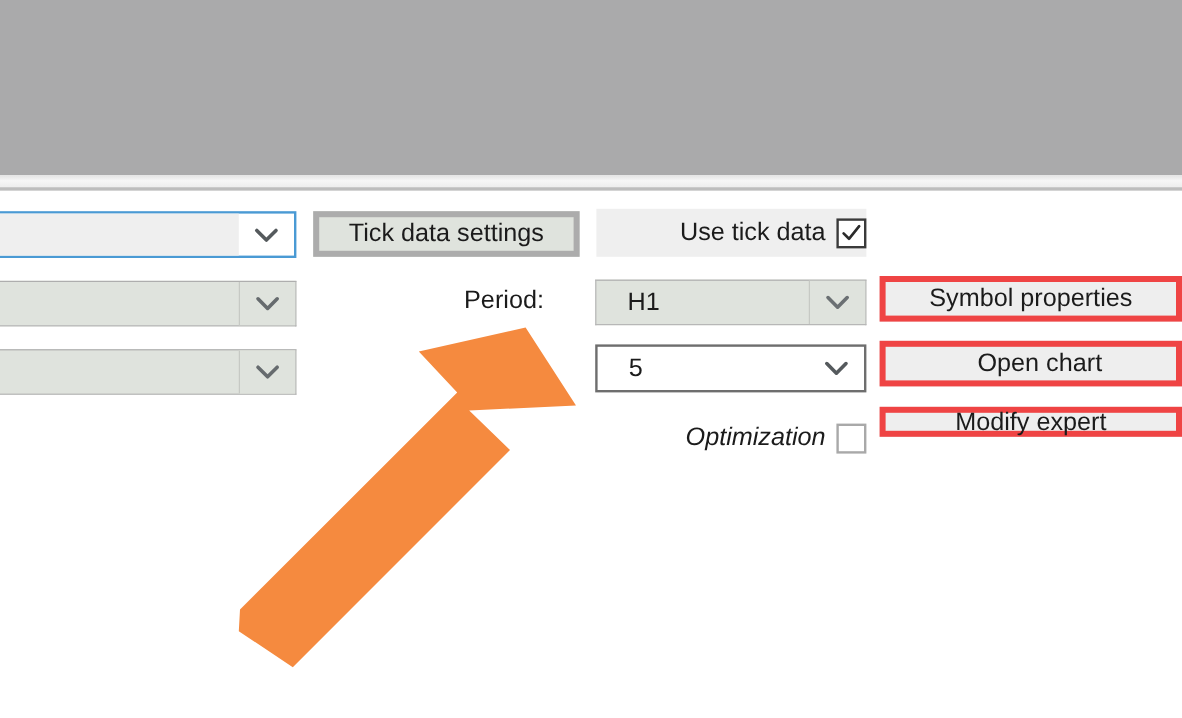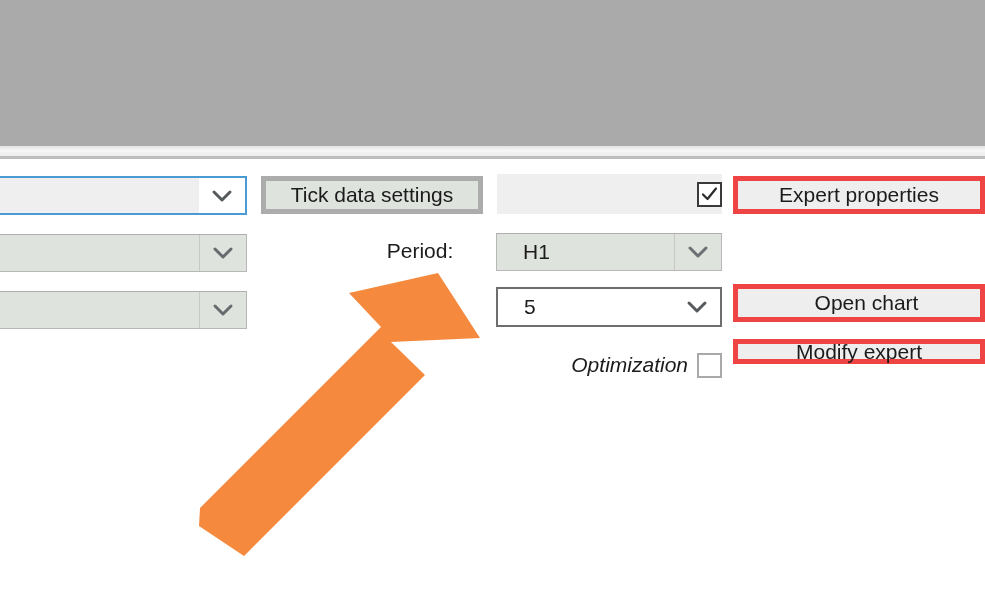--- a/index.html
+++ b/index.html
@@ -205,20 +205,21 @@
     <span class="combo-arrow-box">
       <svg width="24" height="16" viewBox="0 0 24 16" aria-hidden="true">
         <polyline points="4,4 12,12 20,4" fill="none" stroke="#666b6e" stroke-width="3" stroke-linecap="round" stroke-linejoin="round"></polyline>
       </svg>
     </span>
   </div>
 
   <button class="btn shaded" style="left:261px; top:13px; width:222px; height:38px;">Tick data settings</button>
 
   <div class="check-row banded" style="left:497px; top:11px; width:225px; height:40px;">
+    <span class="chk-label">Use tick data</span>
     <span class="chk-box">
       <svg width="19" height="19" viewBox="0 0 19 19" aria-hidden="true">
         <polyline points="3,9.5 7.5,14 16,3.5" fill="none" stroke="#2b2b2b" stroke-width="2.2" stroke-linecap="round" stroke-linejoin="round"></polyline>
       </svg>
     </span>
   </div>
 
   <span class="field-label" style="left:355px; top:76px; width:130px;">Period:</span>
   <div class="combo flat" style="left:496px; top:70px; width:226px; height:38px;">
     <span class="combo-text">H1</span>
@@ -237,21 +238,21 @@
         <polyline points="4,4 12,12 20,4" fill="none" stroke="#555a5d" stroke-width="3" stroke-linecap="round" stroke-linejoin="round"></polyline>
       </svg>
     </span>
   </div>
 
   <div class="check-row" style="left:497px; top:185px; width:225px; height:34px;font-style:italic;">
     <span class="chk-label">Optimization</span>
     <span class="chk-box light"></span>
   </div>
 
-  <button class="btn" style="left:733px; top:13px; width:252px; height:38px;">Expert properties</button>
+  <button class="btn" style="left:733px; top:67px; width:252px; height:38px;">Symbol properties</button>
   <button class="btn" style="left:733px; top:121px; width:252px; height:38px;padding-left:15px;">Open chart</button>
   <button class="btn" style="left:733px; top:176px; width:252px; height:25px;">Modify expert</button>
 
 </div>
 
 <svg id="annotation-arrow" viewBox="0 0 985 598">
   <polygon fill="#f58a3f" points="480,338 391,342 425,375 244,556 199,526 200,508 381,327 349,293 438,273"></polygon>
 </svg>
 
 </body></html>

